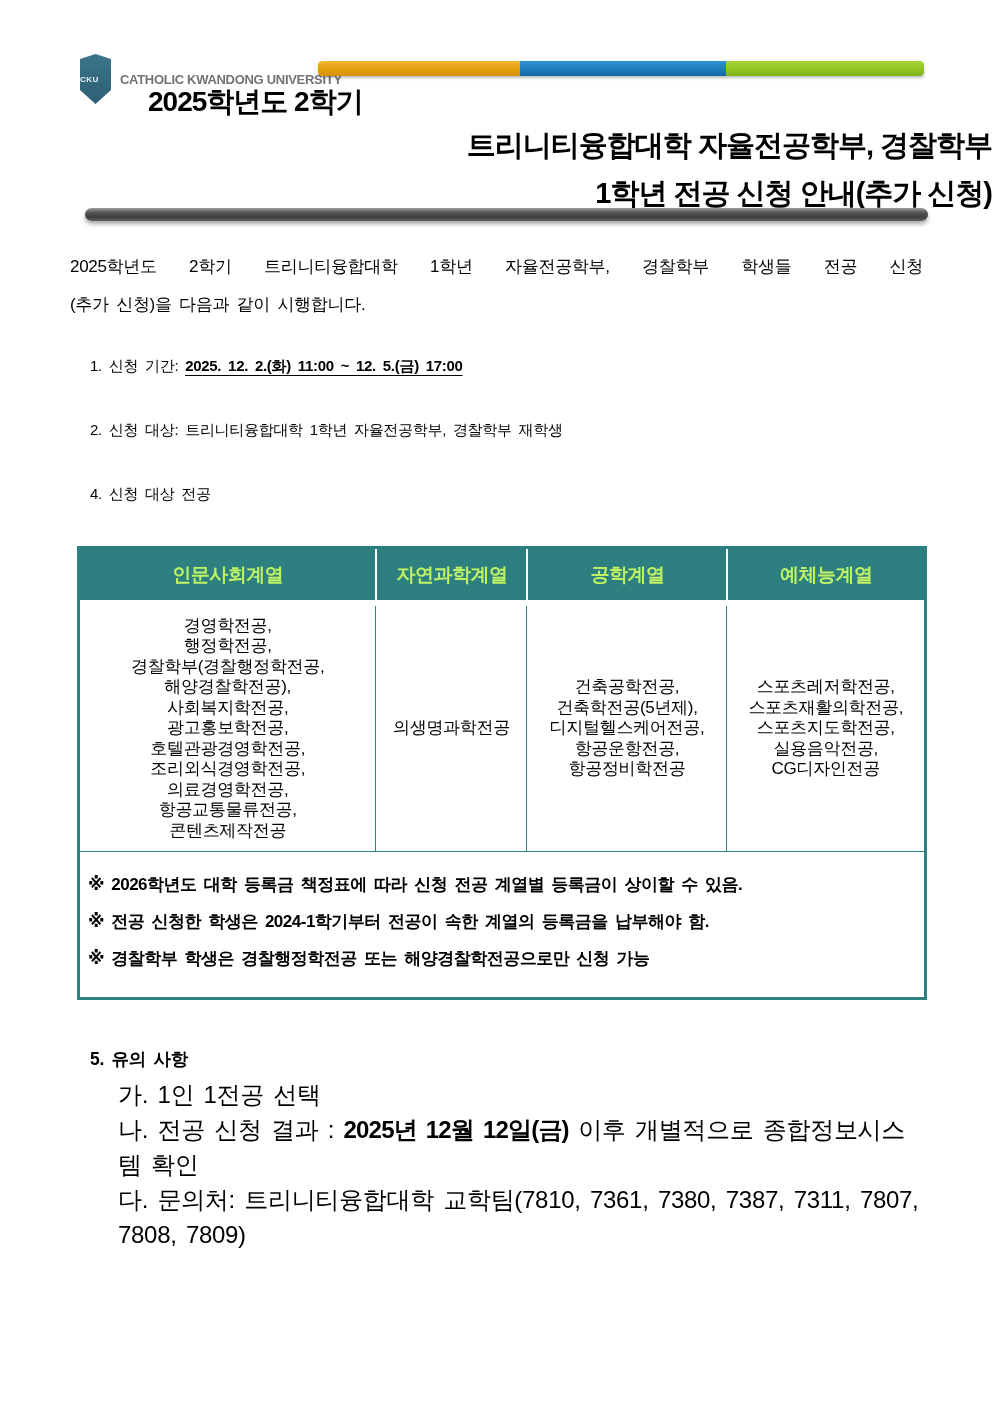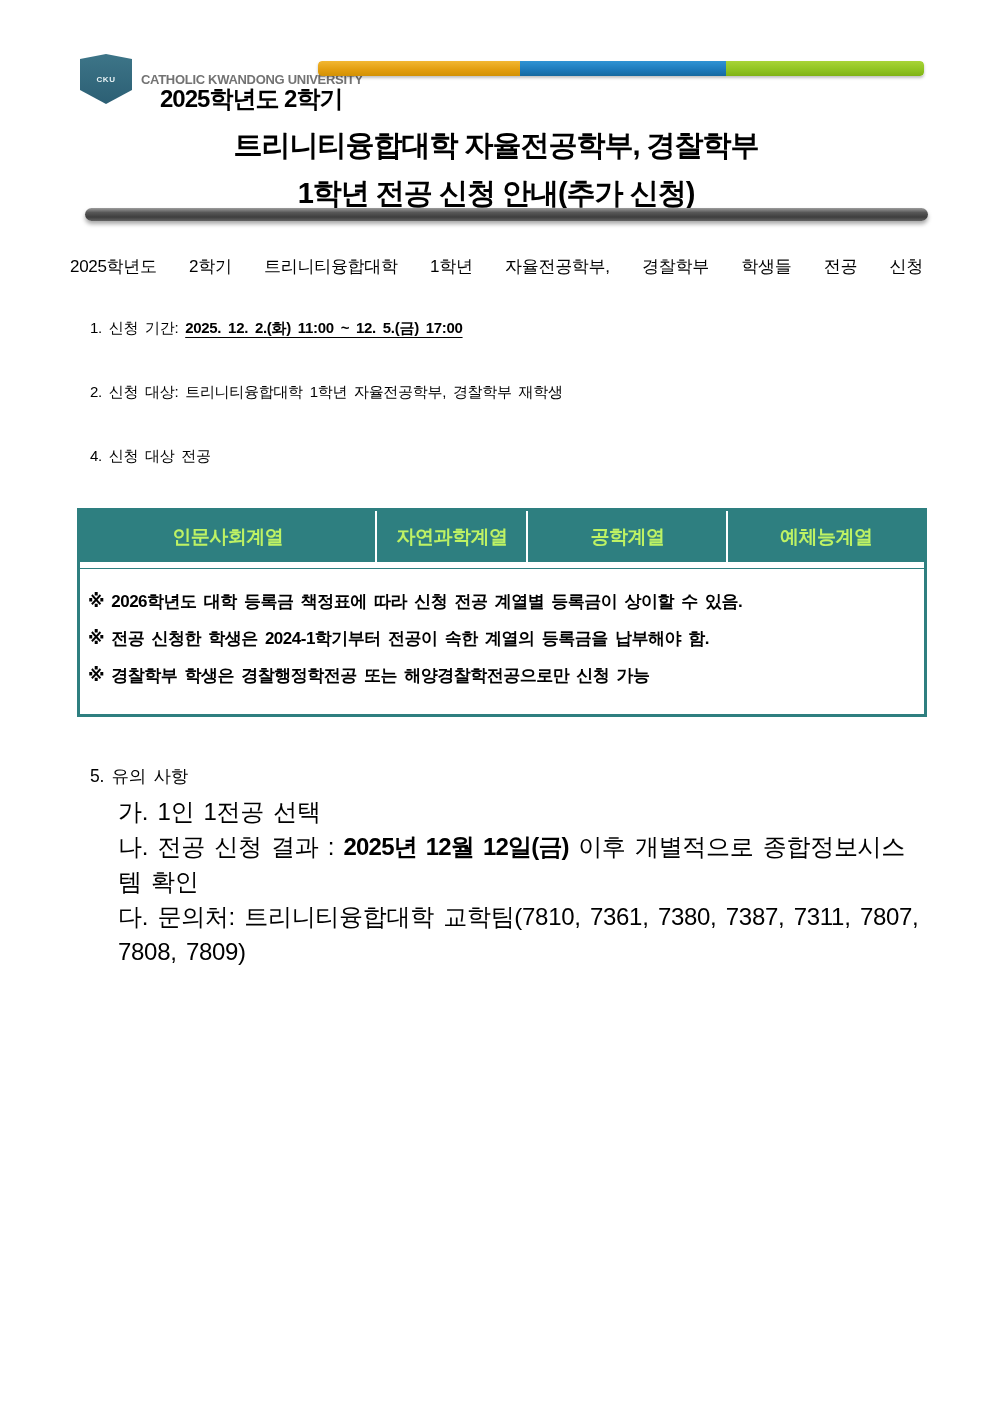--- a/index.html
+++ b/index.html
@@ -18,24 +18,24 @@
 
   
   .logo-row {
     position: absolute;
     left: 80px; top: 54px;
     display: flex;
     align-items: center;
     gap: 9px;
   }
   .shield {
-    width: 52px; height: 50px;
+    width: 31px; height: 50px;
     background: linear-gradient(180deg, #3d7588 0%, #2c5f74 100%);
     clip-path: polygon(50% 0%, 100% 10%, 100% 72%, 50% 100%, 0% 72%, 0% 10%);
-    display: flex; align-items: center; justify-content: center;
+    display: flex; align-items: center; justify-content: flex-start;
     color: #e8f2f5;
     font-size: 8px; font-weight: bold; letter-spacing: 0.5px;
   }
   .org-name {
     font-size: 13px;
     font-weight: bold;
     color: #737373;
     letter-spacing: -0.3px;
     white-space: nowrap;
     transform: scaleY(1.05);
@@ -50,29 +50,28 @@
     box-shadow: 0 2px 3px rgba(0,0,0,0.25);
   }
   .color-bar .seg { height: 100%; }
   .seg-orange { width: 33.3%; background: linear-gradient(180deg,#f2b733 0%, #e29d0e 60%, #d29104 100%); border-radius: 4px 0 0 4px; }
   .seg-blue   { width: 34.0%; background: linear-gradient(180deg,#2f93d4 0%, #1c79ba 60%, #15699f 100%); }
   .seg-green  { width: 32.7%; background: linear-gradient(180deg,#a8d437 0%, #8fc321 60%, #7fb214 100%); border-radius: 0 4px 4px 0; }
 
   .semester {
     position: absolute;
     left: 148px; top: 83px;
-    font-size: 24px;
+    font-size: 28px;
     font-weight: bold;
     letter-spacing: -1px;
-    margin-left: 12px;
   }
   .title-line { 
     position: absolute;
     left: 0; width: 100%;
-    text-align: center;
+    text-align: right;
     font-size: 29px;
     font-weight: bold;
     letter-spacing: -1px;
   }
   .title-1 { top: 126px; }
   .title-2 { top: 174px; }
 
   .divider-bar {
     position: absolute;
     left: 85px; top: 208px;
@@ -158,20 +157,21 @@
     line-height: 37px;
   }
 
   
   .notice-heading {
     font-size: 17.5px;
     letter-spacing: -0.3px;
     word-spacing: 3px;
     margin-left: 20px;
     line-height: 35px;
+    font-weight: bold;
   }
   .sub-item {
     font-size: 24px;
     letter-spacing: -0.3px;
     word-spacing: 3px;
     margin-left: 48px;
     line-height: 35px;
   }
   .semibold-num { font-weight: 600; letter-spacing: -0.8px; }
 </style>
@@ -195,20 +195,21 @@
 
   <div class="semester">2025학년도 2학기</div>
   <div class="title-line title-1">트리니티융합대학 자율전공학부, 경찰학부</div>
   <div class="title-line title-2">1학년 전공 신청 안내(추가 신청)</div>
   <div class="divider-bar"></div>
 
   <div class="main">
 
     <div class="intro">
       <div class="justify-line">2025학년도 2학기 트리니티융합대학 1학년 자율전공학부, 경찰학부 학생들 전공 신청</div>
+      <div>(추가 신청)을 다음과 같이 시행합니다.</div>
     </div>
 
     <div class="item"><span>1. 신청 기간: </span><span class="bold-underline">2025. 12. 2.(화) 11:00 ~ 12. 5.(금) 17:00</span></div>
 
     <div class="item">2. 신청 대상: 트리니티융합대학 1학년 자율전공학부, 경찰학부 재학생</div>
 
 
     <div class="item">4. 신청 대상 전공</div>
 
     <table class="majors-table">
@@ -221,20 +222,44 @@
       <thead>
         <tr>
           <th>인문사회계열</th>
           <th>자연과학계열</th>
           <th>공학계열</th>
           <th>예체능계열</th>
         </tr>
       </thead>
       <tbody>
         <tr>
+          <td class="cell">경영학전공,
+행정학전공,
+경찰학부(경찰행정학전공,
+해양경찰학전공),
+사회복지학전공,
+광고홍보학전공,
+호텔관광경영학전공,
+조리외식경영학전공,
+의료경영학전공,
+항공교통물류전공,
+콘텐츠제작전공</td>
+          <td class="cell">의생명과학전공</td>
+          <td class="cell">건축공학전공,
+건축학전공(5년제),
+디지털헬스케어전공,
+항공운항전공,
+항공정비학전공</td>
+          <td class="cell">스포츠레저학전공,
+스포츠재활의학전공,
+스포츠지도학전공,
+실용음악전공,
+CG디자인전공</td>
+        </tr>
+        <tr>
           <td class="note-cell" colspan="4">
             <div class="note-line">※ 2026학년도 대학 등록금 책정표에 따라 신청 전공 계열별 등록금이 상이할 수 있음.</div>
             <div class="note-line">※ 전공 신청한 학생은 2024-1학기부터 전공이 속한 계열의 등록금을 납부해야 함.</div>
             <div class="note-line">※ 경찰학부 학생은 경찰행정학전공 또는 해양경찰학전공으로만 신청 가능</div>
           </td>
         </tr>
       </tbody>
     </table>
 
     <div class="notice-heading">5. 유의 사항</div>

